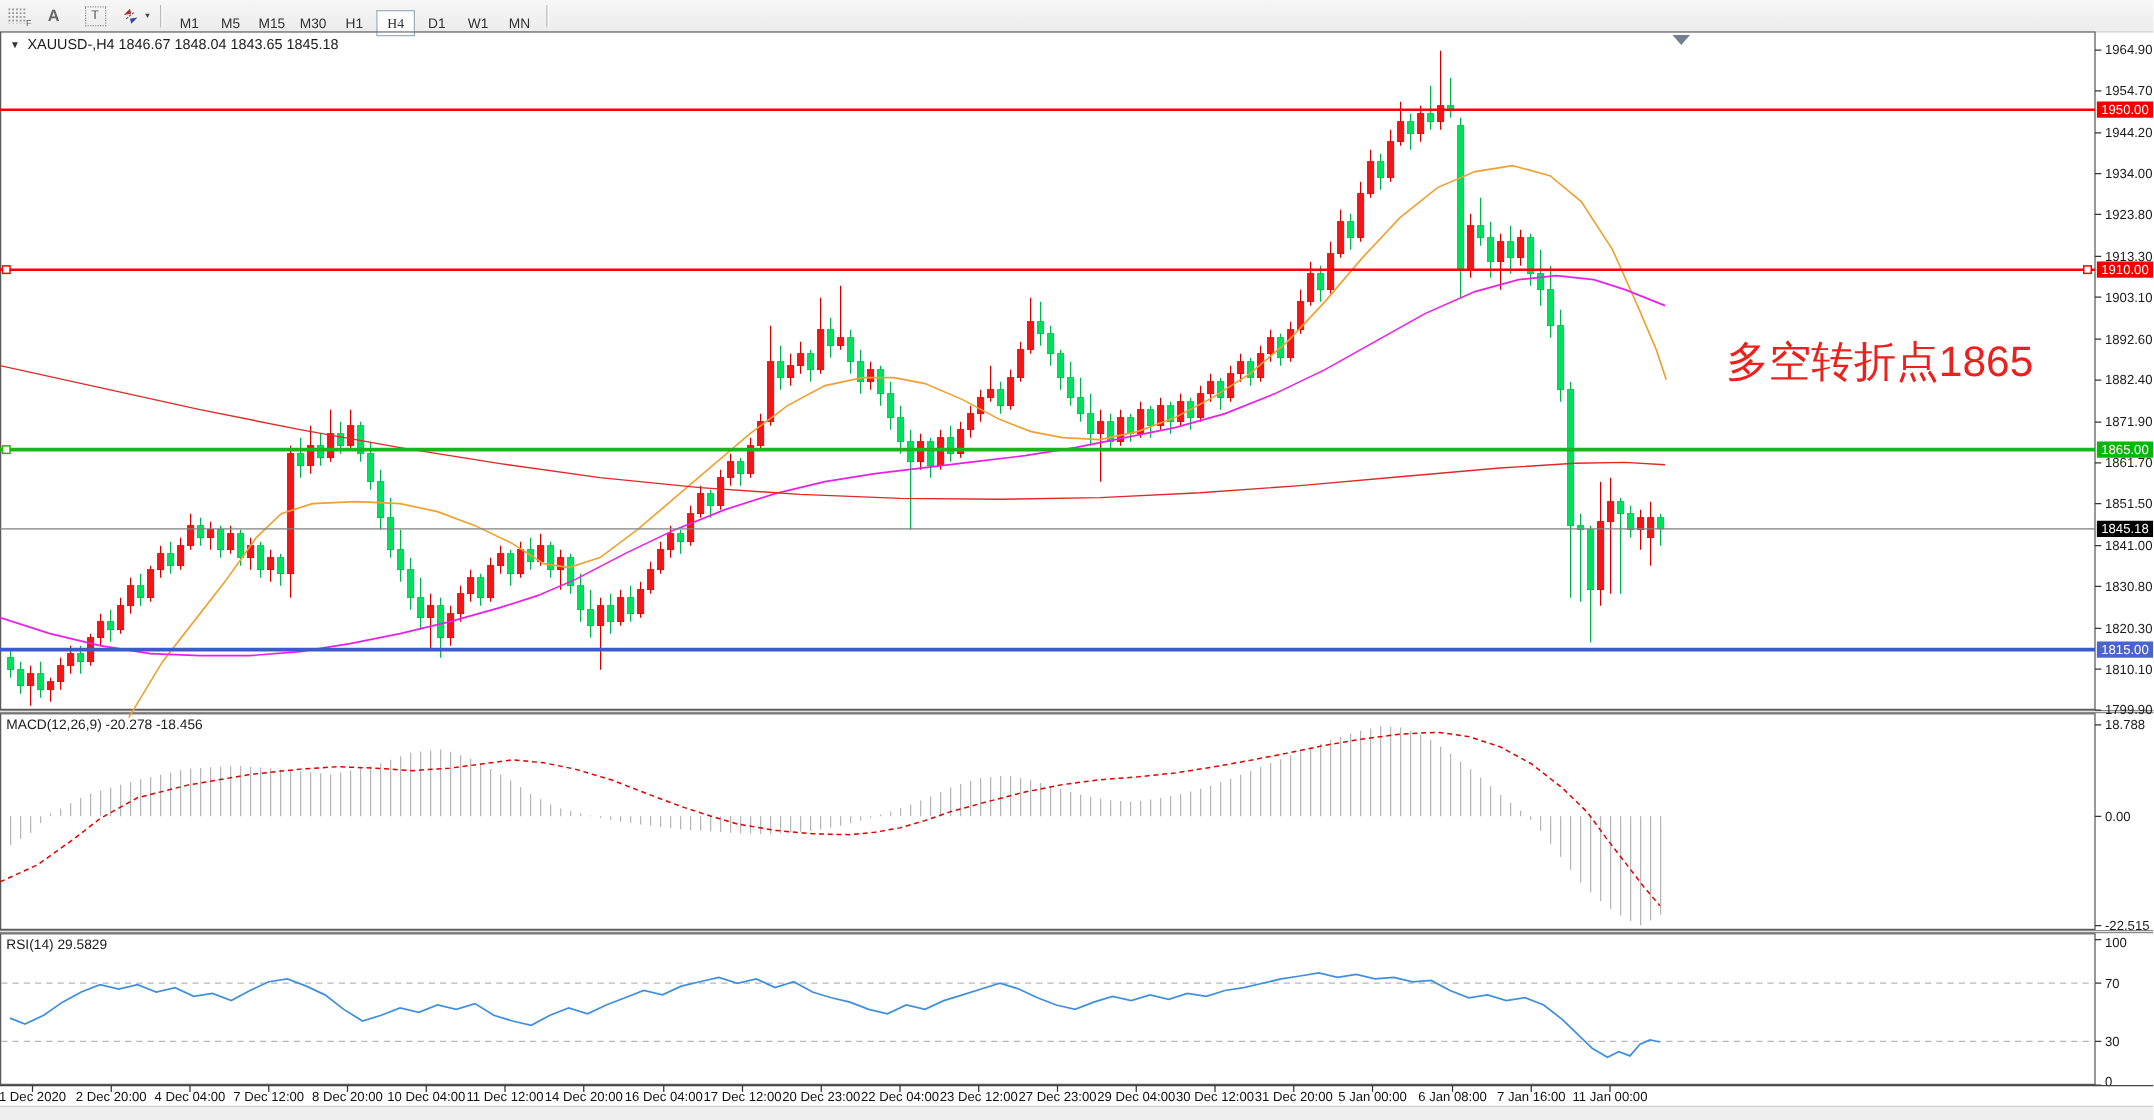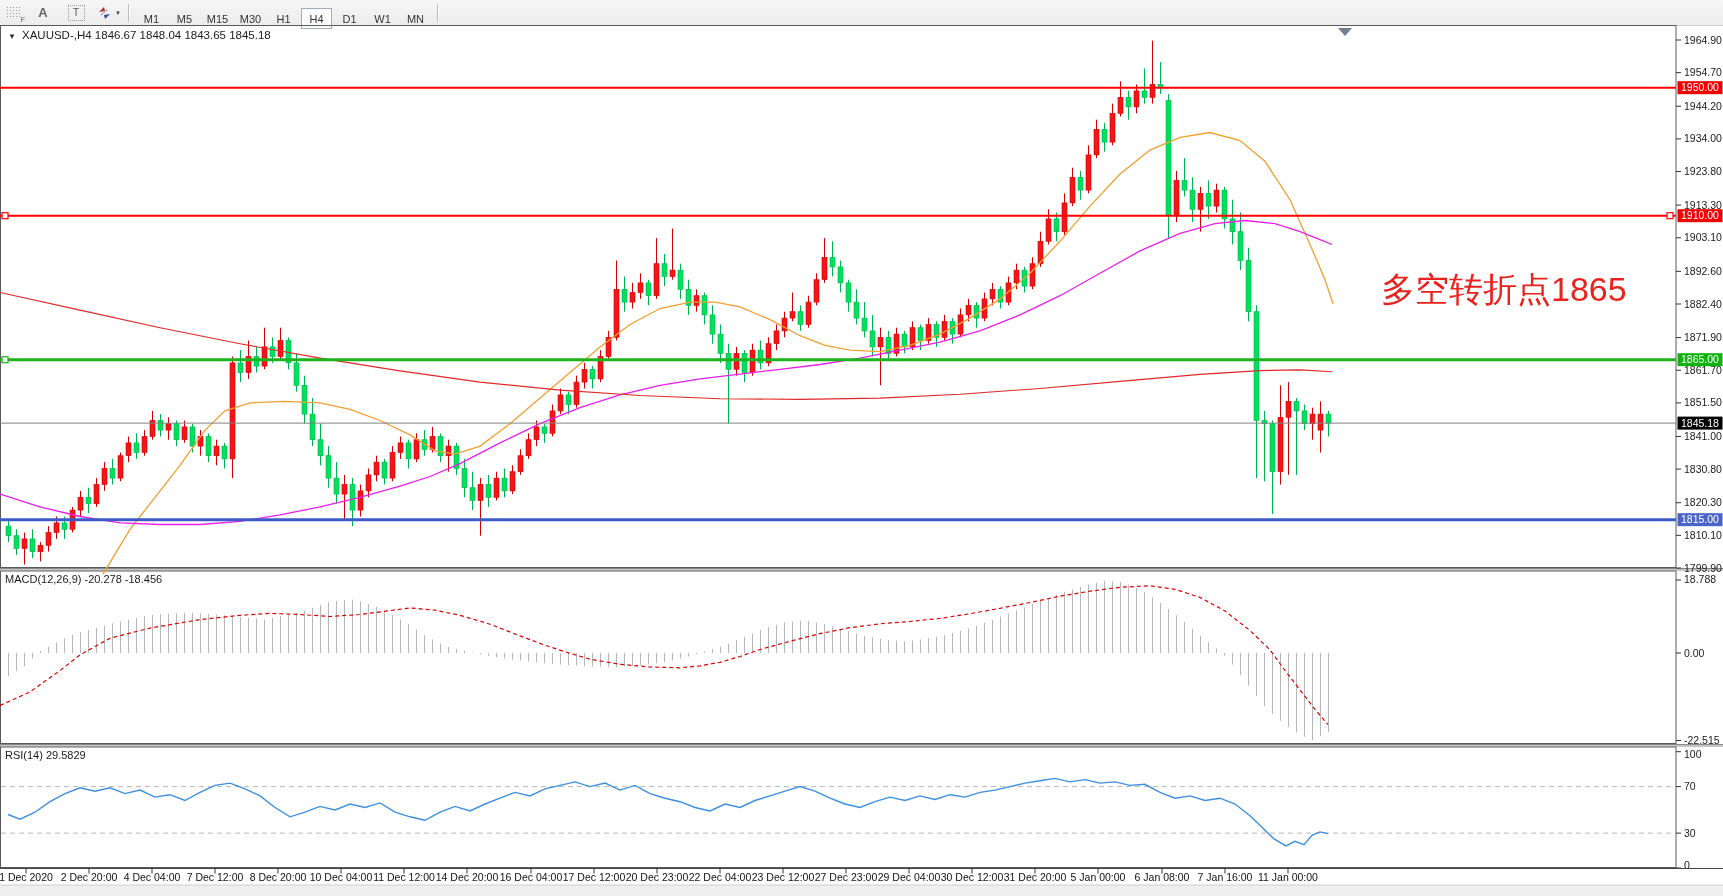--- a/index.html
+++ b/index.html
@@ -5,21 +5,21 @@
   html,body{margin:0;padding:0;background:#fff;}
   #app{position:relative;width:1723px;height:896px;background:#fff;overflow:hidden;
        font-family:"Liberation Sans",sans-serif;}
   
   #toolbar{position:absolute;left:0;top:0;width:1723px;height:25px;
            background:linear-gradient(#f6f6f6,#ececec);border-bottom:1px solid #cfcfcf;
            display:flex;align-items:center;}
   .tb-btn{height:19px;min-width:24px;margin:0 1px;border:1px solid transparent;
           display:flex;align-items:center;justify-content:center;
           font-size:11px;color:#333;background:transparent;cursor:default;}
-  .tb-btn.active{background:#fdfdfd;border:1px solid #9db0c0;}
+  .tb-btn.active{background:#fdfdfd;border:1px solid #9db0c0;font-family:Liberation Serif, serif;}
   .tb-sep{width:0;height:18px;border-left:1px solid #bdbdbd;border-right:1px solid #fff;margin:0 5px;}
   .grip{position:relative;width:15px;height:13px;margin:0 8px 0 6px;
         background-image:radial-gradient(#9a9a9a 0.8px, transparent 1px);
         background-size:3px 3px;}
   .grip span{position:absolute;right:-4px;bottom:-4px;font-size:7px;color:#555;}
   .icon-a{font-size:13px;color:#666;font-weight:bold;}
   .icon-t{width:15px;height:14px;border:1px dotted #999;font-size:10px;color:#555;
           display:flex;align-items:center;justify-content:center;}
   .caret{font-size:6px;color:#444;margin-left:3px;}
   .tf{width:29px;margin-top:12px;}

